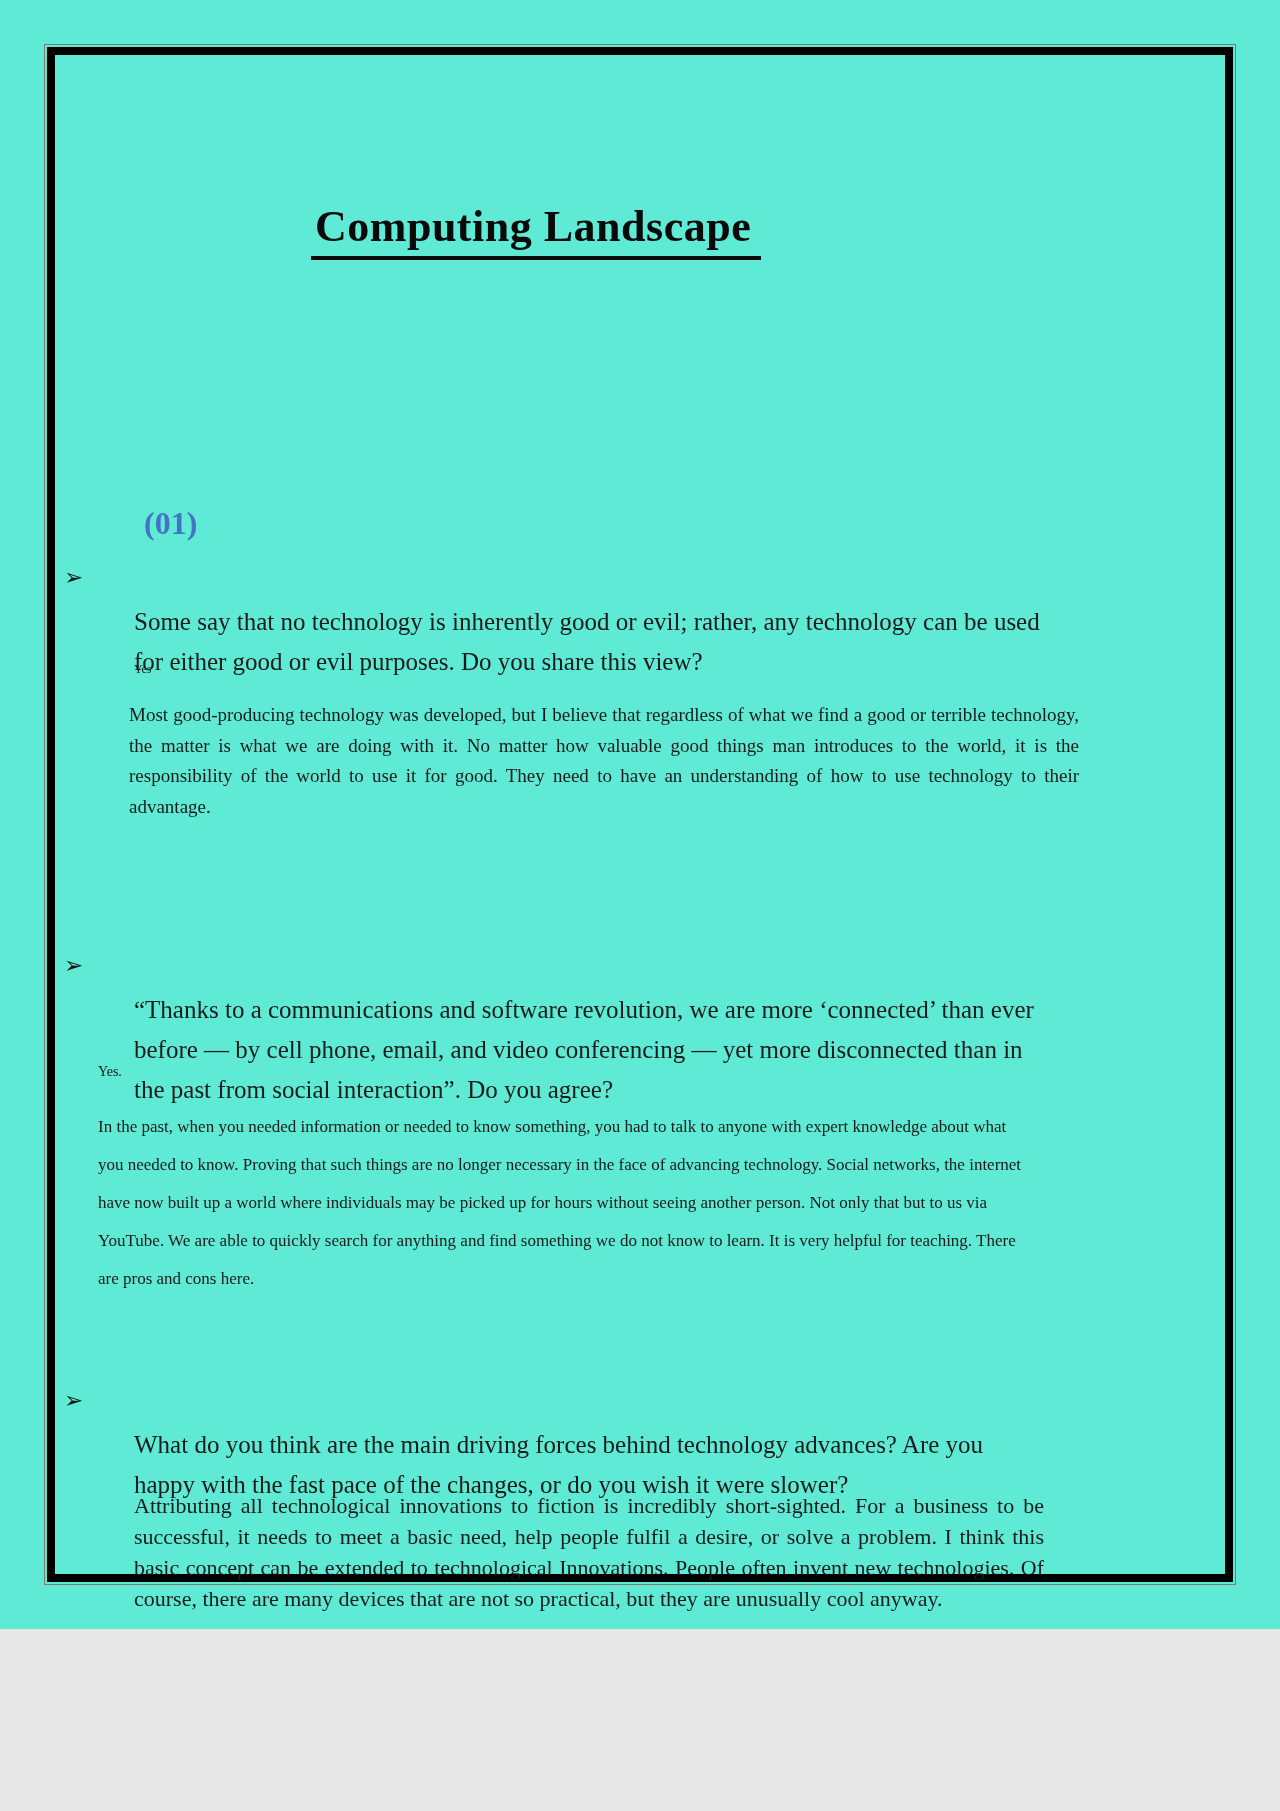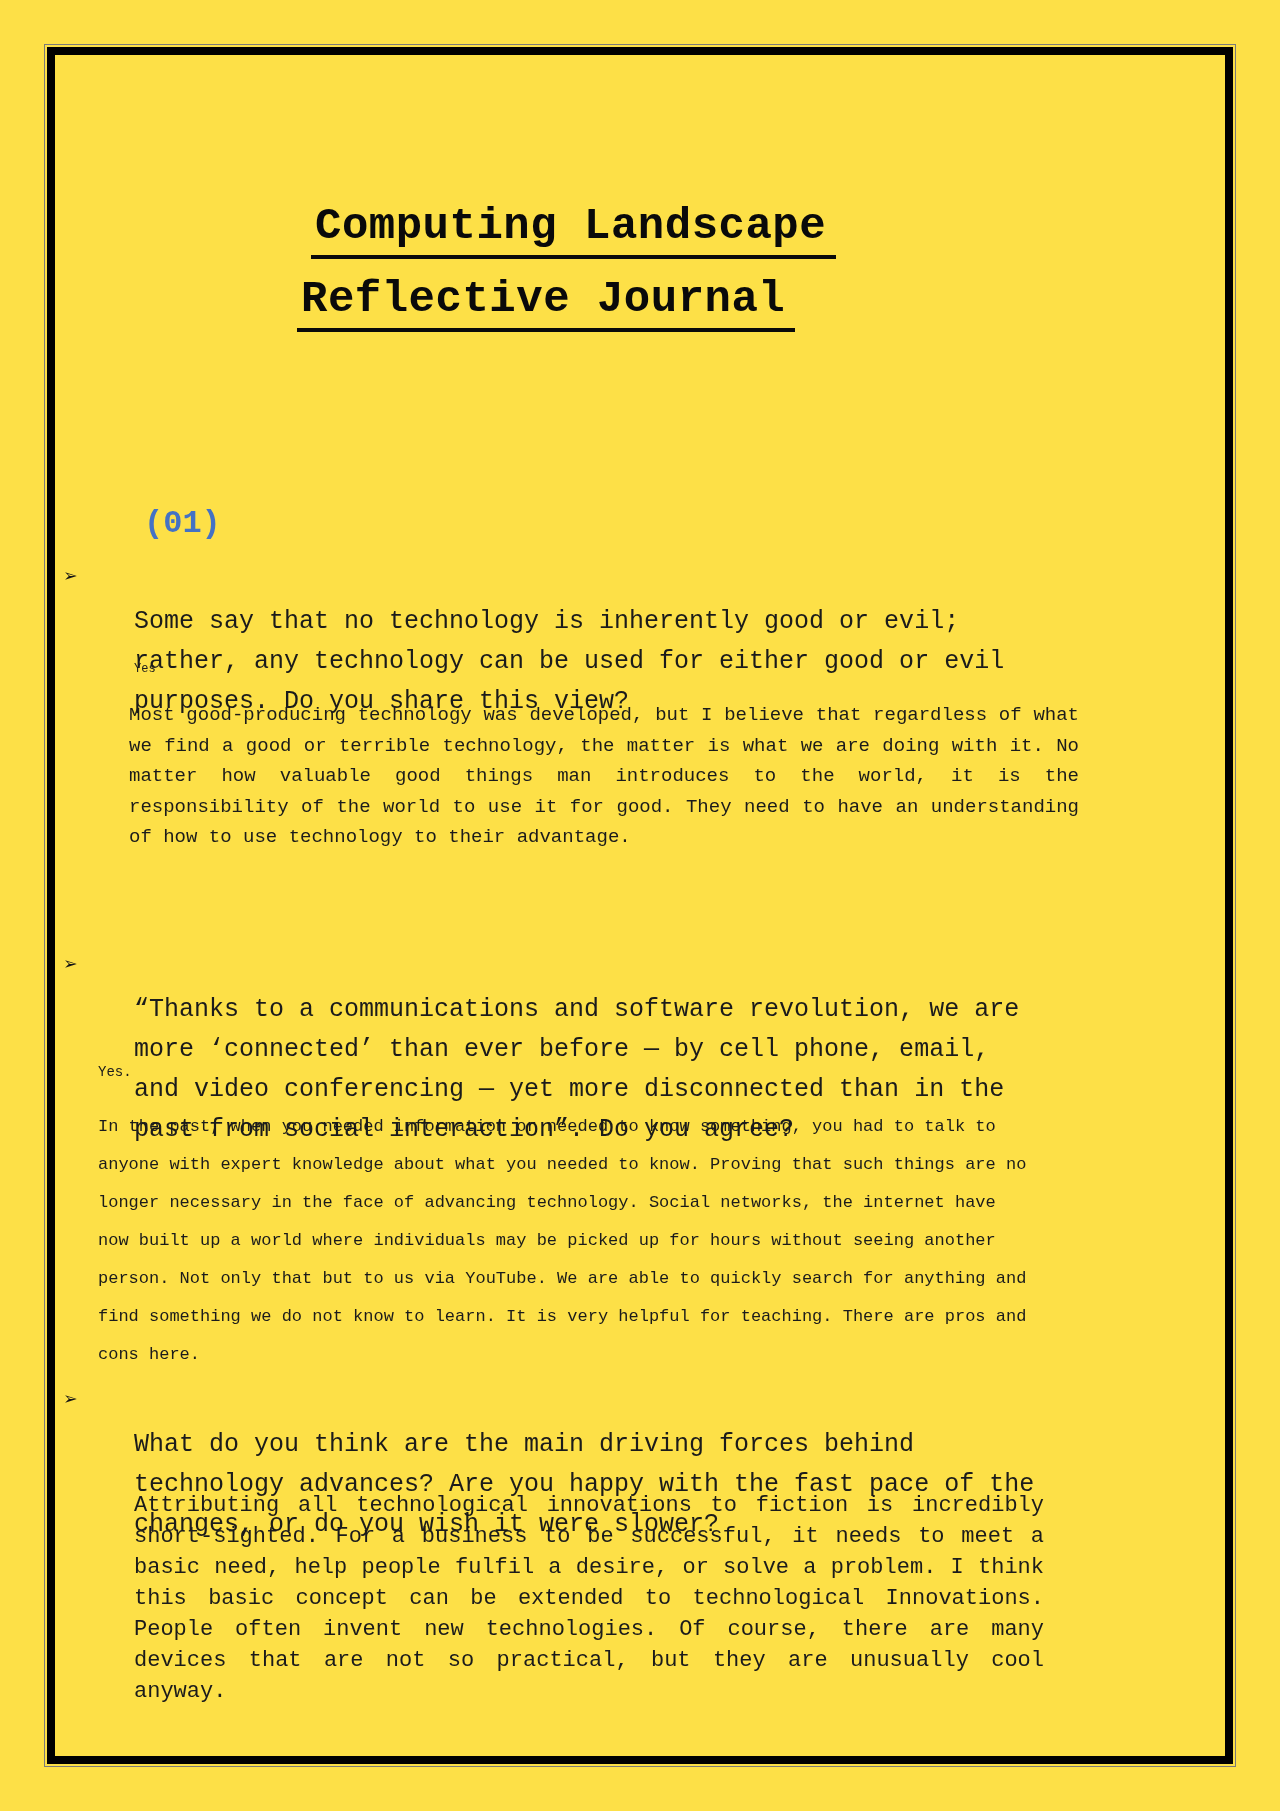--- a/index.html
+++ b/index.html
@@ -1,21 +1,21 @@
 <!DOCTYPE html>
 <html><head>
 <meta charset="utf-8">
 <style>
   html,body { margin:0; padding:0; background:#e8e8e8; }
   .page {
     position:relative;
-    width:1280px; height:1811px;
+    width:1280px; height:1629px;
     margin:0 auto;
-    background:#fde047;
-    font-family:Liberation Mono, monospace;
+    background:#5eead4;
+    font-family:Liberation Serif, serif;
     color:#1b1b1b;
     overflow:hidden;
   }
   
   .frame-outer {
     position:absolute; inset:44px;
     border:1px solid #7a7a7a;
     pointer-events:none;
   }
   .frame-thick {
@@ -78,23 +78,20 @@
 <body>
 
 <div class="page">
 
   <div class="frame-outer"></div>
   <div class="frame-thick"></div>
 
   <div class="title-line1">
     <span class="title-text">Computing Landscape</span>
   </div>
-  <div class="title-line2">
-    <span class="title-text">Reflective Journal</span>
-  </div>
 
   <div class="section-number">(01)</div>
 
   <div class="qa-question q1">
     <span class="bullet">➢</span>
     <span class="q-text">Some say that no technology is inherently good or evil; rather, any technology can be used for either good or evil purposes. Do you share this view?</span>
   </div>
   <div class="short-answer-1">Yes</div>
   <div class="answer-1">Most good-producing technology was developed, but I believe that regardless of what we find a good or terrible technology, the matter is what we are doing with it. No matter how valuable good things man introduces to the world, it is the responsibility of the world to use it for good.  They need to have an understanding of how to use technology to their advantage.</div>
 

